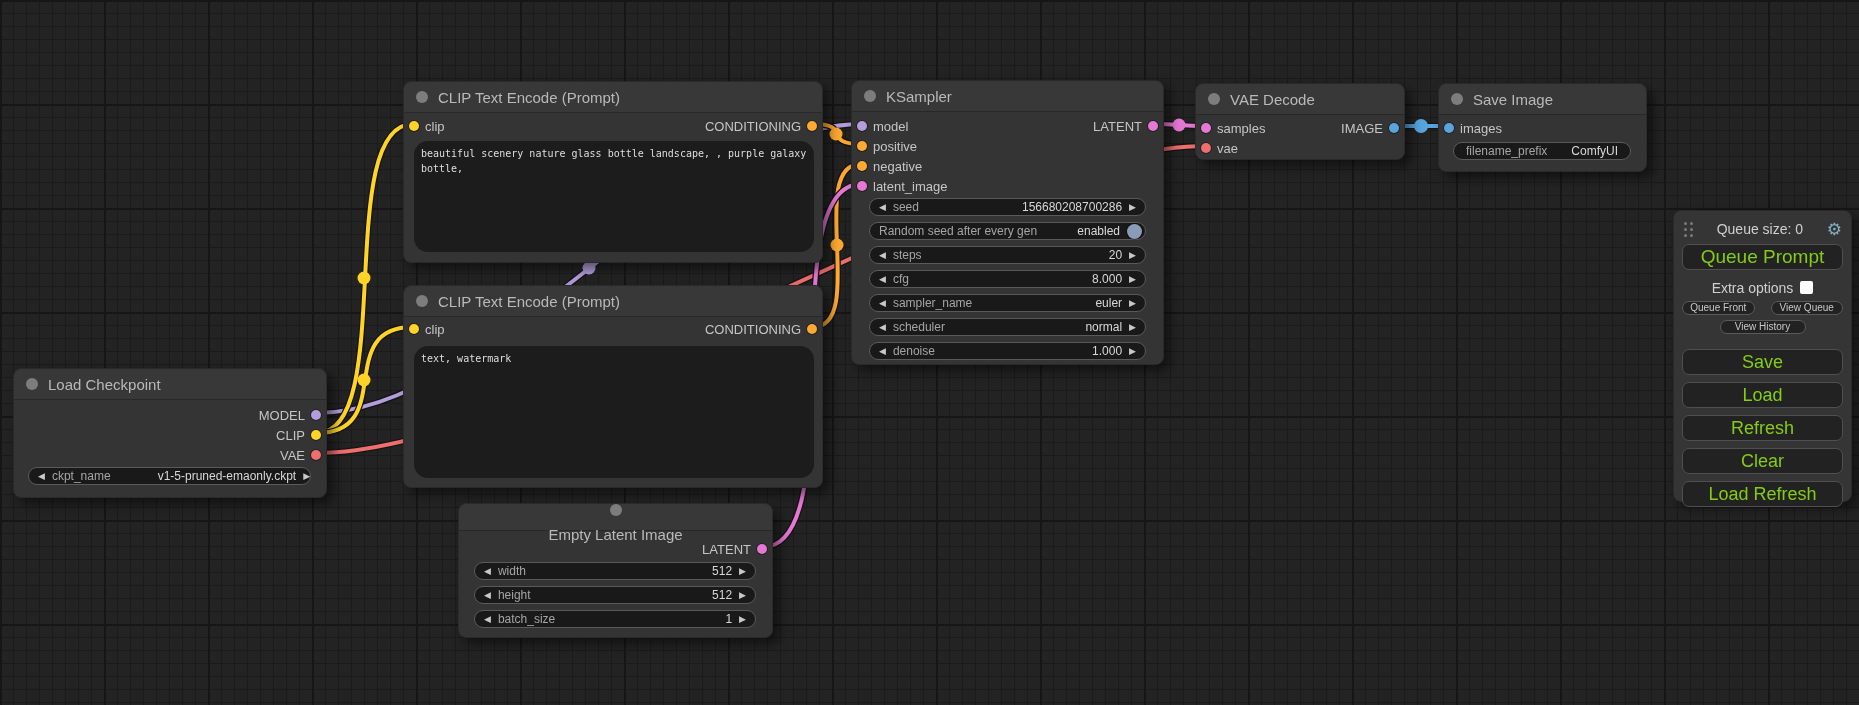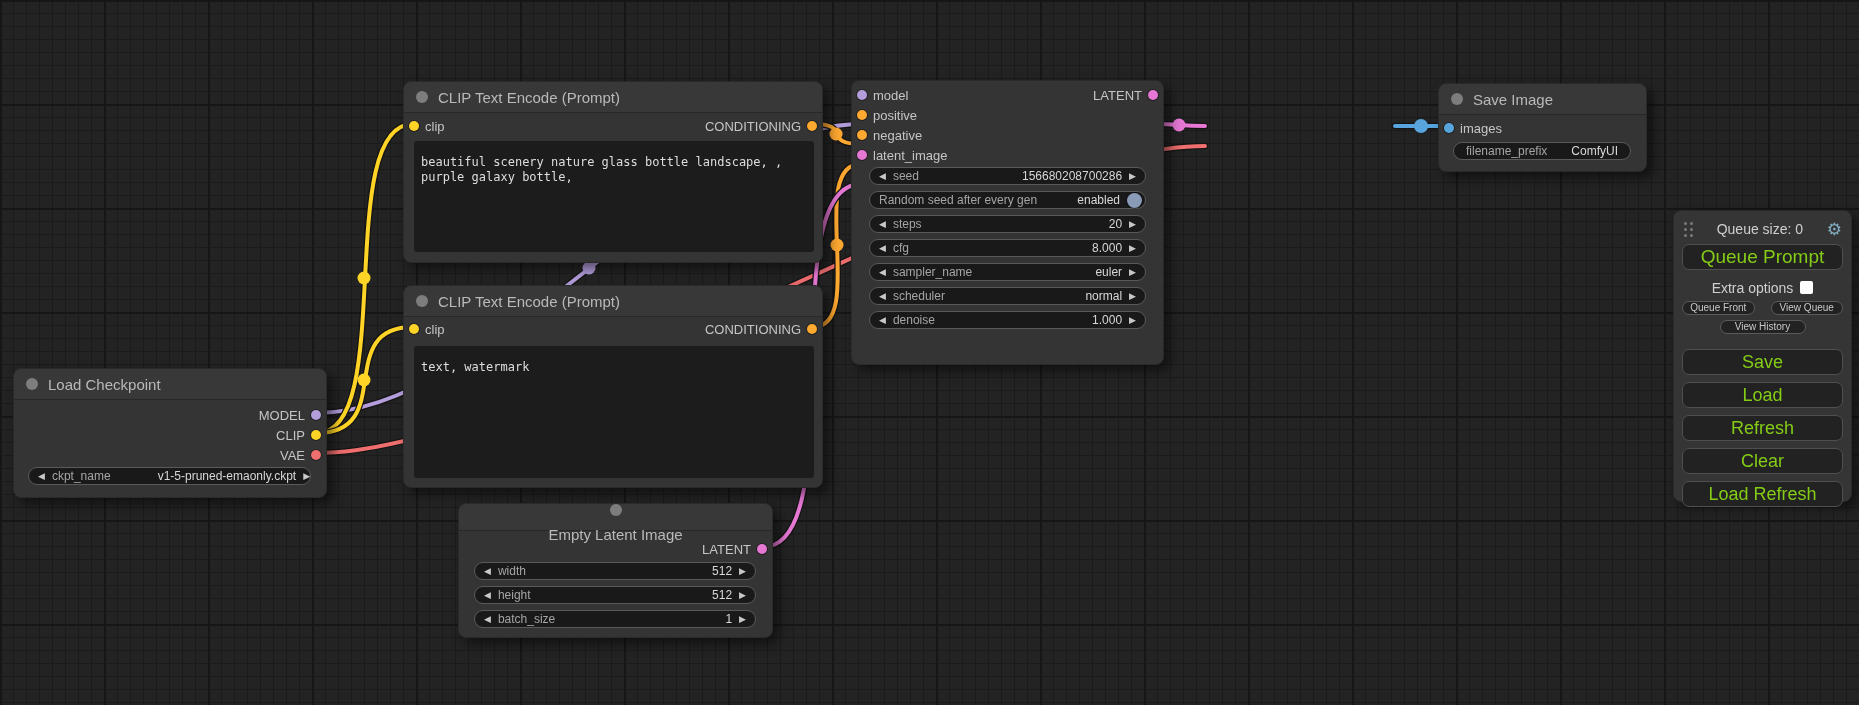--- a/index.html
+++ b/index.html
@@ -42,23 +42,23 @@
   .p-latent{background:var(--c-latent);} .p-image{background:var(--c-image);}
   .pill{height:18px;box-sizing:border-box;border:1px solid #5a5a5a;border-radius:10px;
     background:#191919;display:flex;align-items:center;font-size:12px;
     padding:0 9px;gap:7px;color:#a5a5a5;white-space:nowrap;}
   .pill .val{color:#d8d8d8;margin-left:auto;}
   .arw{color:#c9c9c9;font-size:9px;line-height:1;flex:none;}
   .pill.centered{justify-content:center;gap:12px;}
   .pill.centered .val{margin-left:12px;}
   .toggle-dot{width:15px;height:15px;border-radius:50%;background:var(--c-toggle);
     flex:none;margin-right:-6px;box-shadow:0 0 0 1px rgba(0,0,0,.4);}
-  .textwidget{position:absolute;background:#1c1c1c;border-radius:3px;color:#dedede;
-    font-family:"DejaVu Sans Mono",monospace;font-size:12px;line-height:15px;
-    padding:14px 7px;box-sizing:border-box;white-space:pre-wrap;word-break:break-word;overflow:hidden;}
+  .textwidget{position:absolute;background:#1c1c1c;border-radius:14px;color:#dedede;
+    font-family:"DejaVu Sans Mono",monospace;font-size:10px;line-height:15px;
+    padding:5px 7px;box-sizing:border-box;white-space:pre-wrap;word-break:break-word;overflow:hidden;}
   
   #queue-panel{position:absolute;left:1673px;top:210px;width:179px;height:292px;
     box-sizing:border-box;background:#353535;border:1px solid #2a2a2a;border-radius:8px;
     box-shadow:6px 6px 12px rgba(0,0,0,.5);z-index:3;padding:7px 8px;}
   .qp-head{display:flex;align-items:center;height:22px;margin-bottom:4px;}
   .drag-handle{display:grid;grid-template-columns:3px 3px;grid-gap:3px;margin-left:2px;}
   .drag-handle i{width:3px;height:3px;border-radius:50%;background:#7a7a7a;}
   .qp-title{flex:1;text-align:center;color:#cfcfcf;font-size:14px;}
   .gear-icon{color:var(--c-gear);font-size:17px;line-height:1;margin-right:1px;}
   .qp-big{display:block;width:100%;height:26px;box-sizing:border-box;background:#222222;
@@ -206,20 +206,24 @@
     </div>
     <div class="pill" style="margin:6px 16px 0 15px;">
       <span class="arw">◀</span>
       <span>batch_size</span>
       <span class="val">1</span>
       <span class="arw">▶</span>
     </div>
   </div>
 
   <div class="node" style="left:851px;top:80px;width:313px;height:285px;">
+    <div class="titlebar">
+      <span class="tdot"></span>
+      <span>KSampler</span>
+    </div>
     <div style="margin-top:4px;">
       <div class="slotrow between">
         <span class="sgrp">
             <span class="port p-model"></span>
             <span>model</span>
           </span>
         <span class="sgrp">
             <span>LATENT</span>
             <span class="port p-latent"></span>
           </span>
@@ -273,20 +277,42 @@
       <span class="arw">▶</span>
     </div>
     <div class="pill" style="margin:6px 17px 0 17px;">
       <span class="arw">◀</span>
       <span>denoise</span>
       <span class="val">1.000</span>
       <span class="arw">▶</span>
     </div>
   </div>
 
+  <div class="node" style="left:1195px;top:83px;width:210px;height:77px;">
+    <div class="titlebar">
+      <span class="tdot"></span>
+      <span>VAE Decode</span>
+    </div>
+    <div style="margin-top:3px;">
+      <div class="slotrow between">
+        <span class="sgrp">
+            <span class="port p-latent"></span>
+            <span>samples</span>
+          </span>
+        <span class="sgrp">
+            <span>IMAGE</span>
+            <span class="port p-image"></span>
+          </span>
+      </div>
+      <div class="slotrow">
+          <span class="port p-vae"></span>
+          <span>vae</span>
+        </div>
+    </div>
+  </div>
 
   <div class="node" style="left:1438px;top:83px;width:209px;height:89px;">
     <div class="titlebar">
       <span class="tdot"></span>
       <span>Save Image</span>
     </div>
     <div class="slotrow" style="margin-top:3px;">
       <span class="port p-image"></span>
       <span>images</span>
     </div>

